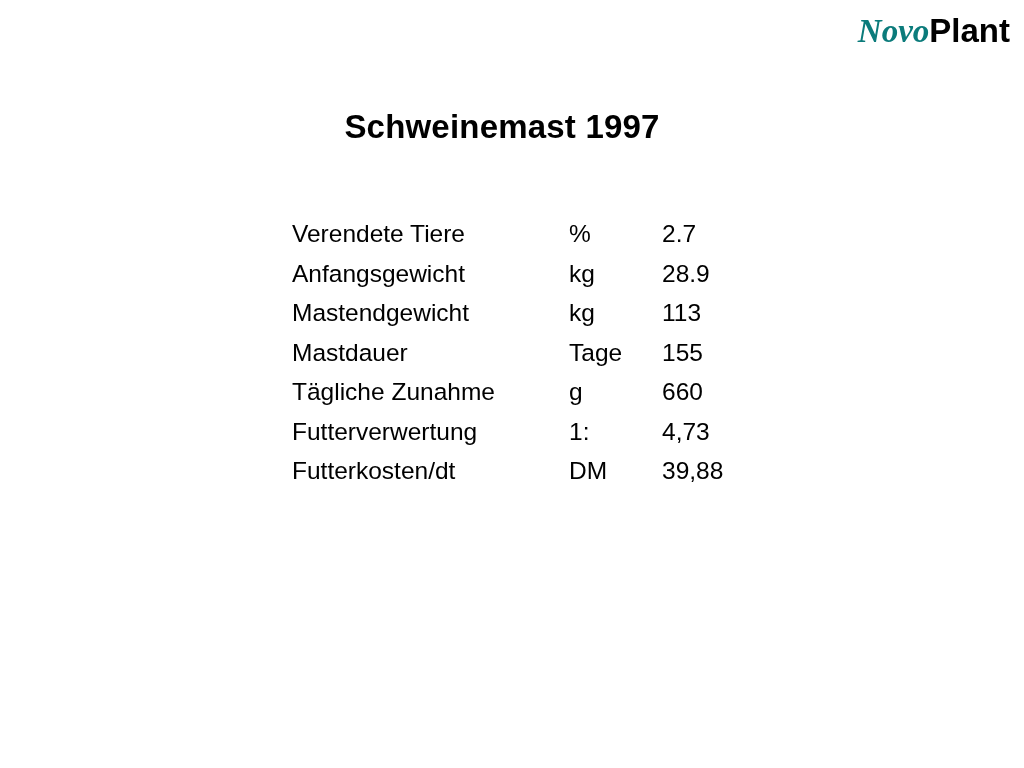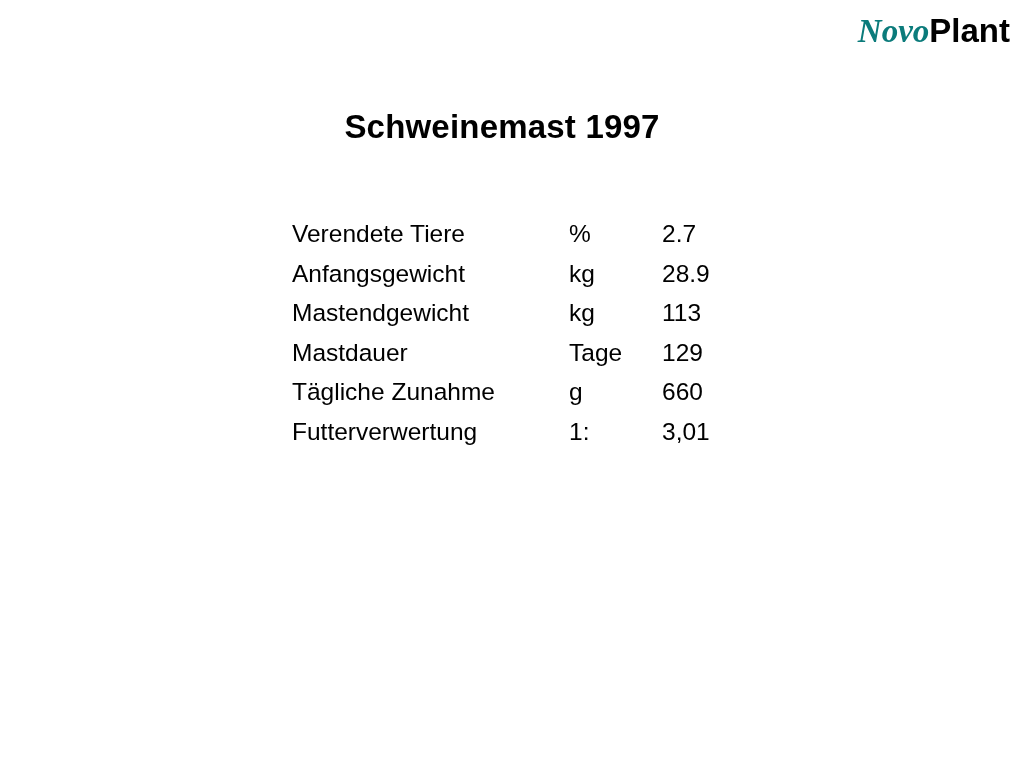--- a/index.html
+++ b/index.html
@@ -104,28 +104,33 @@
         <td class="col-value">28.9</td>
       </tr>
       <tr>
         <td class="col-label">Mastendgewicht</td>
         <td class="col-unit">kg</td>
         <td class="col-value">113</td>
       </tr>
       <tr>
         <td class="col-label">Mastdauer</td>
         <td class="col-unit">Tage</td>
-        <td class="col-value">129</td>
+        <td class="col-value">155</td>
       </tr>
       <tr>
         <td class="col-label">Tägliche Zunahme</td>
         <td class="col-unit">g</td>
         <td class="col-value">660</td>
       </tr>
       <tr>
         <td class="col-label">Futterverwertung</td>
         <td class="col-unit">1:</td>
-        <td class="col-value">3,01</td>
+        <td class="col-value">4,73</td>
+      </tr>
+      <tr>
+        <td class="col-label">Futterkosten/dt</td>
+        <td class="col-unit">DM</td>
+        <td class="col-value">39,88</td>
       </tr>
     </tbody>
   </table>
 
 </div>
 
 </body></html>

